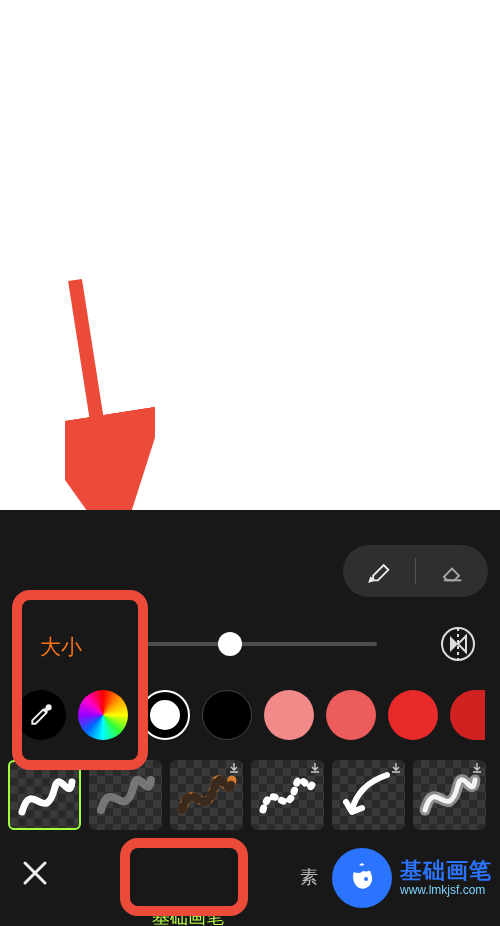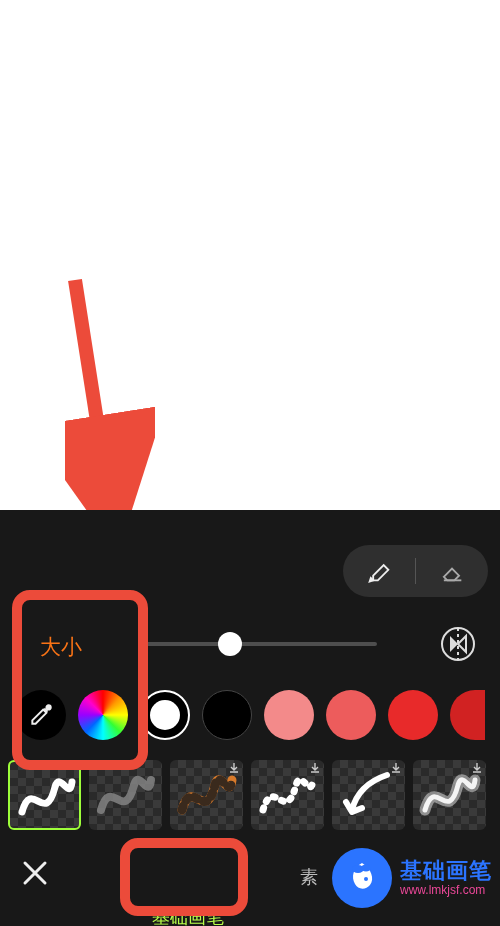--- a/index.html
+++ b/index.html
@@ -261,21 +261,21 @@
   flex-direction:column;
   line-height:1.1;
 }
 .watermark .line1{
   color:#2b74ff;
   font-size:22px;
   font-weight:700;
   letter-spacing:1px;
 }
 .watermark .line2{
-  color:#ec4899;
+  color:#7dd3fc;
   font-size:12px;
 }
 </style>
 </head>
 <body>
 
 <div class="canvas-area"></div>
 
 <div class="arrow-overlay">
   <svg width="90" height="250" viewBox="0 0 90 250">

